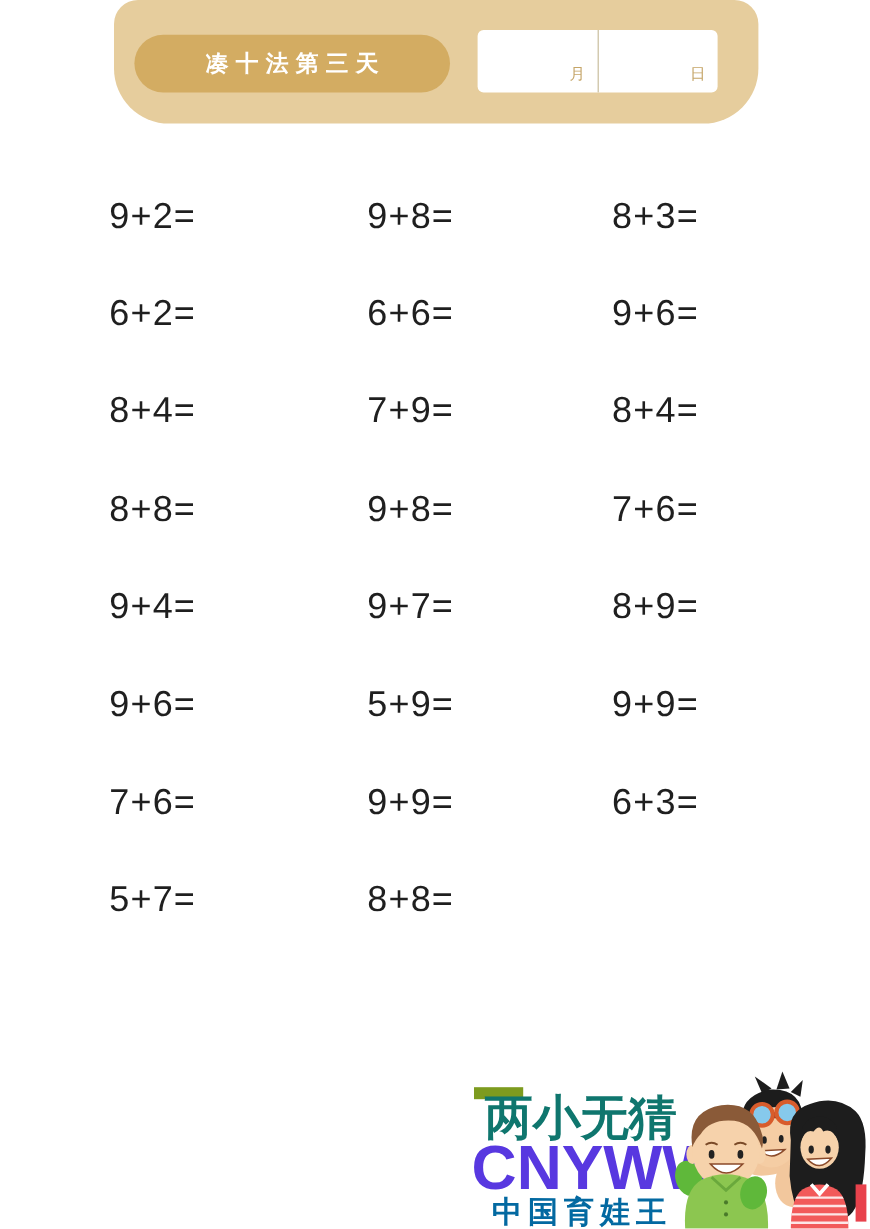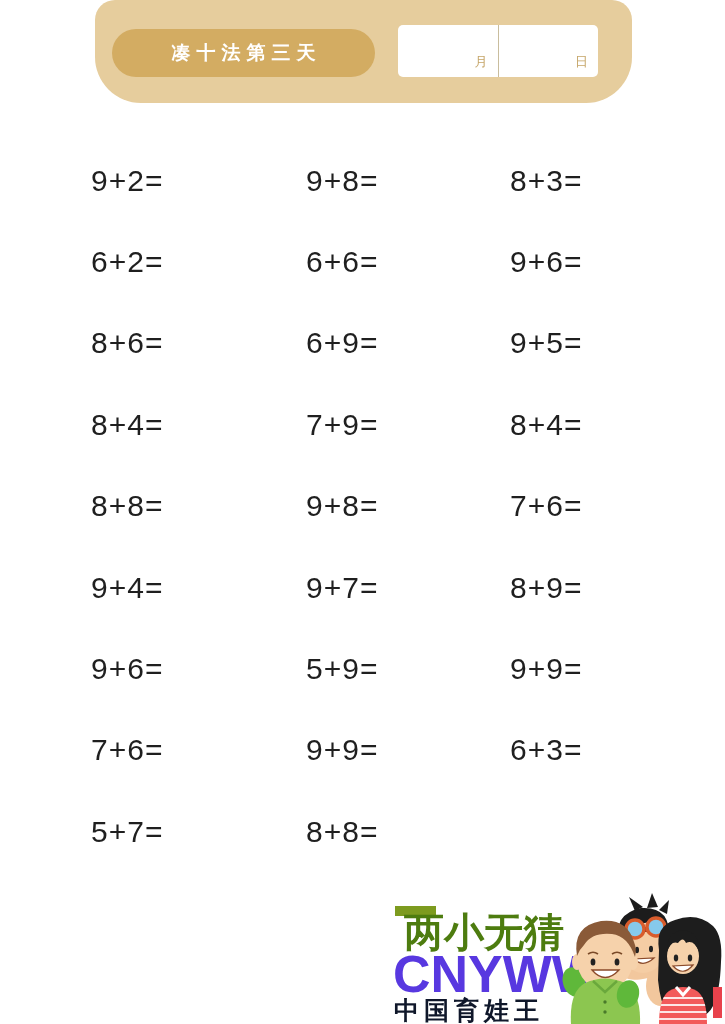--- a/index.html
+++ b/index.html
@@ -36,29 +36,29 @@
   .pcell{
     position:absolute;top:50%;transform:translateY(-50%);
     font-size:30px;font-weight:500;color:#1f1f1f;letter-spacing:1px;
     white-space:nowrap;
   }
   .c0{left:91px}.c1{left:306px}.c2{left:510px}
   
   .wm-bar{position:absolute;left:395px;top:906px;width:41px;height:10px;background:#7d9b1f;}
   .wm-cn{
     position:absolute;left:399px;top:911px;width:170px;text-align:center;
-    font-size:40px;line-height:42px;font-weight:bold;color:#4d7c0f;white-space:nowrap;
+    font-size:40px;line-height:42px;font-weight:bold;color:#0f766e;white-space:nowrap;
   }
   .wm-en{
     position:absolute;left:393px;top:953px;width:180px;text-align:center;
     font-size:52px;line-height:42px;font-weight:bold;color:#5838e0;white-space:nowrap;
   }
   .wm-tag{
-    position:absolute;left:384px;top:997px;width:170px;text-align:center;
-    font-size:25px;line-height:26px;font-weight:600;color:#0f172a;letter-spacing:5px;white-space:nowrap;
+    position:absolute;left:400px;top:997px;width:170px;text-align:center;
+    font-size:25px;line-height:26px;font-weight:600;color:#0369a1;letter-spacing:5px;white-space:nowrap;
   }
   .cartoon{position:absolute;left:555px;top:884px;width:170px;height:140px;}
 </style>
 </head>
 <body>
 
 <div class="header">
   <div class="title-pill">
     <span>凑十法第三天</span>
   </div>
@@ -75,25 +75,20 @@
 <div class="problems">
   <div class="prow">
     <span class="pcell c0">9+2=</span>
     <span class="pcell c1">9+8=</span>
     <span class="pcell c2">8+3=</span>
   </div>
   <div class="prow">
     <span class="pcell c0">6+2=</span>
     <span class="pcell c1">6+6=</span>
     <span class="pcell c2">9+6=</span>
-  </div>
-  <div class="prow">
-    <span class="pcell c0">8+6=</span>
-    <span class="pcell c1">6+9=</span>
-    <span class="pcell c2">9+5=</span>
   </div>
   <div class="prow">
     <span class="pcell c0">8+4=</span>
     <span class="pcell c1">7+9=</span>
     <span class="pcell c2">8+4=</span>
   </div>
   <div class="prow">
     <span class="pcell c0">8+8=</span>
     <span class="pcell c1">9+8=</span>
     <span class="pcell c2">7+6=</span>

